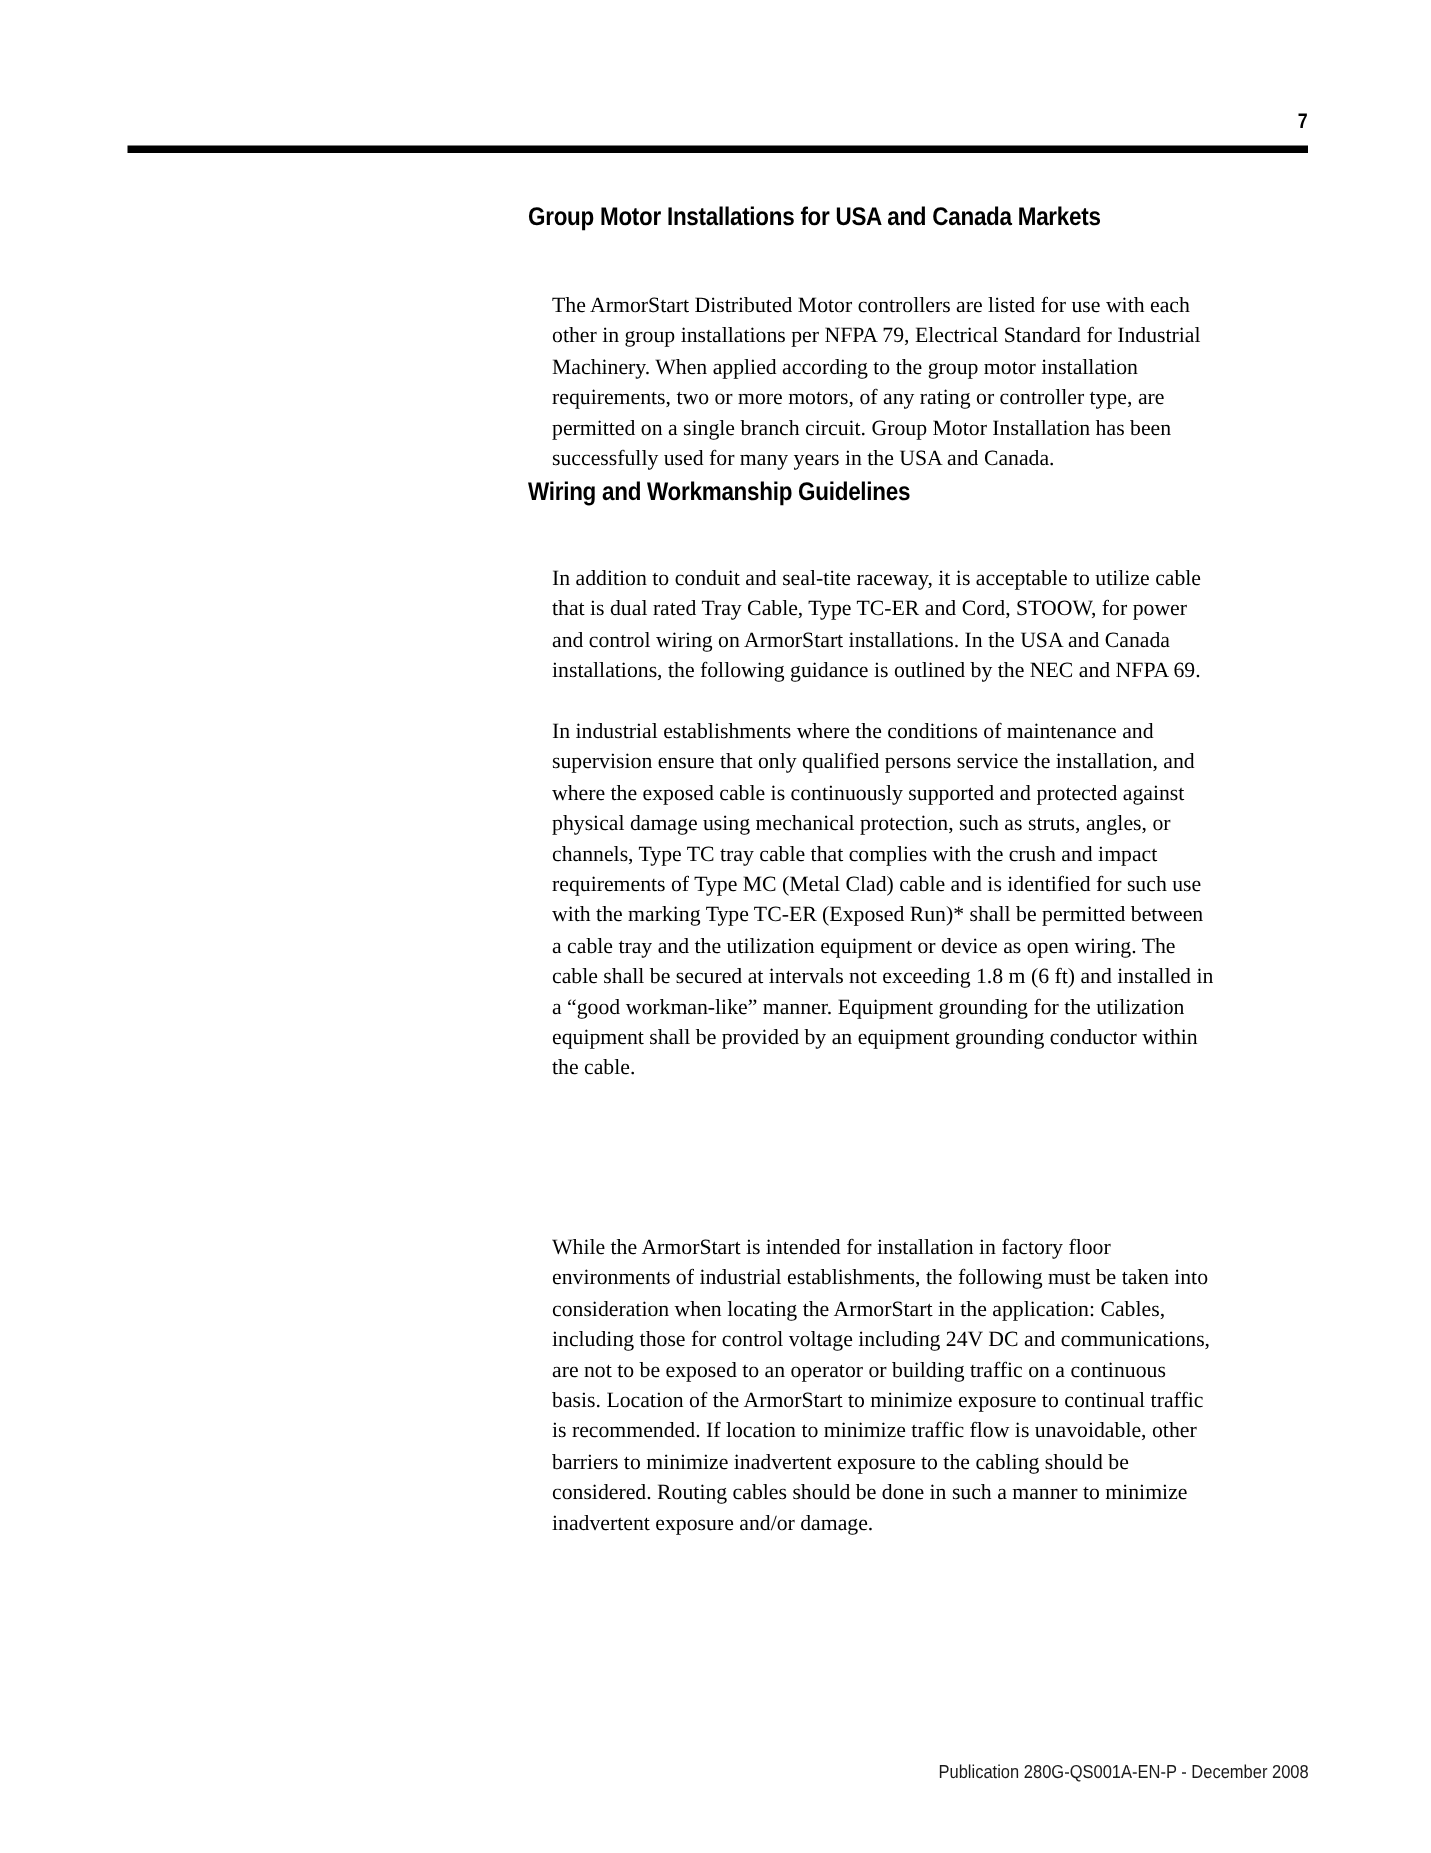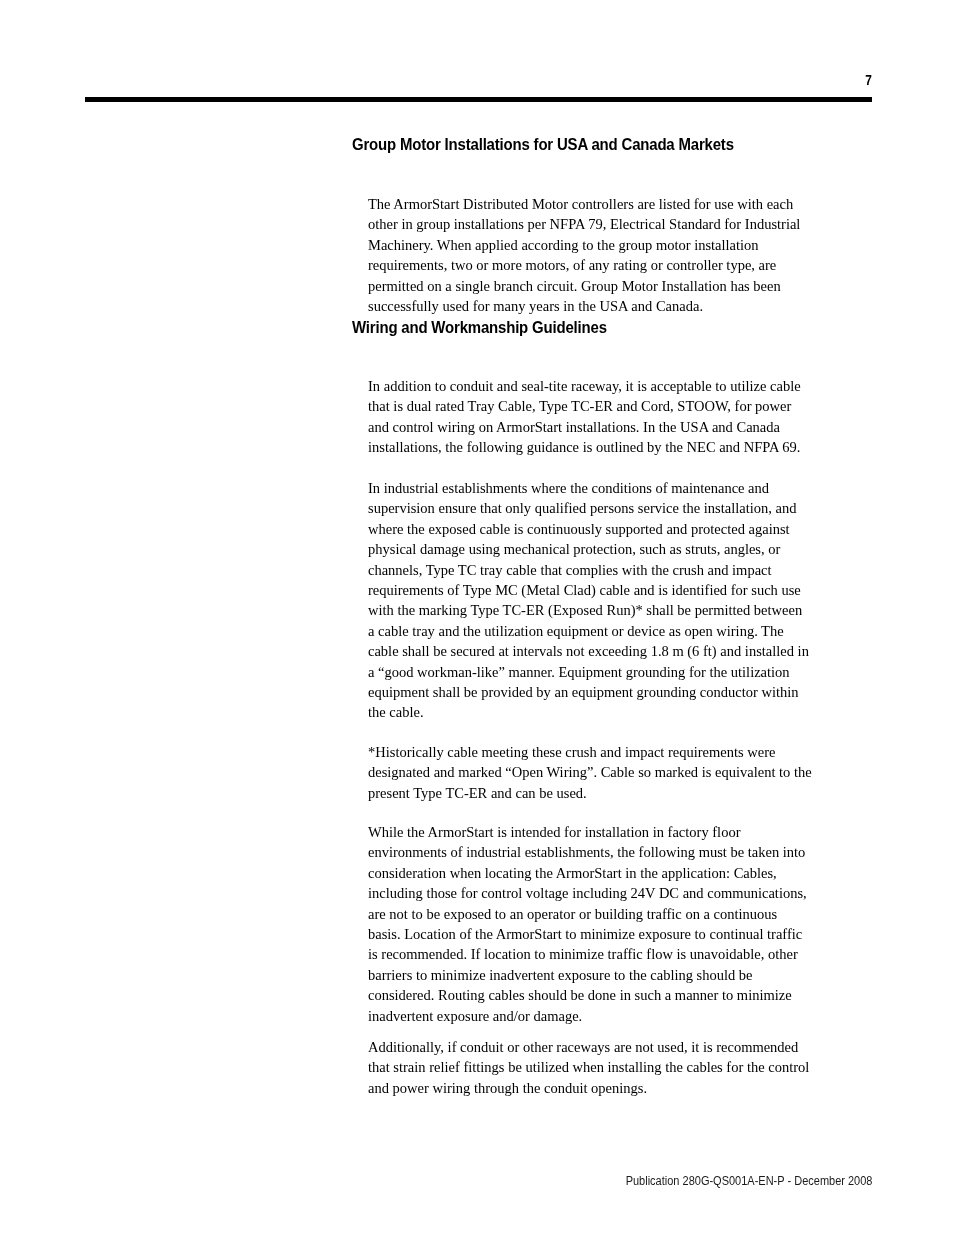--- a/index.html
+++ b/index.html
@@ -109,33 +109,27 @@
 physical damage using mechanical protection, such as struts, angles, or
 channels, Type TC tray cable that complies with the crush and impact
 requirements of Type MC (Metal Clad) cable and is identified for such use
 with the marking Type TC-ER (Exposed Run)* shall be permitted between
 a cable tray and the utilization equipment or device as open wiring. The
 cable shall be secured at intervals not exceeding 1.8 m (6 ft) and installed in
 a “good workman-like” manner. Equipment grounding for the utilization
 equipment shall be provided by an equipment grounding conductor within
 the cable.</p>
 
-  <p class="body-para para-4">*Historically cable meeting these crush and impact requirements were
-designated and marked “Open Wiring”. Cable so marked is equivalent to the
-present Type TC-ER and can be used.</p>
 
   <p class="body-para para-5">While the ArmorStart is intended for installation in factory floor
 environments of industrial establishments, the following must be taken into
 consideration when locating the ArmorStart in the application: Cables,
 including those for control voltage including 24V DC and communications,
 are not to be exposed to an operator or building traffic on a continuous
 basis. Location of the ArmorStart to minimize exposure to continual traffic
 is recommended. If location to minimize traffic flow is unavoidable, other
 barriers to minimize inadvertent exposure to the cabling should be
 considered. Routing cables should be done in such a manner to minimize
 inadvertent exposure and/or damage.</p>
 
-  <p class="body-para para-6">Additionally, if conduit or other raceways are not used, it is recommended
-that strain relief fittings be utilized when installing the cables for the control
-and power wiring through the conduit openings.</p>
 
   <div class="footer-text">Publication 280G-QS001A-EN-P - December 2008</div>
 </div>
 
 </body></html>

